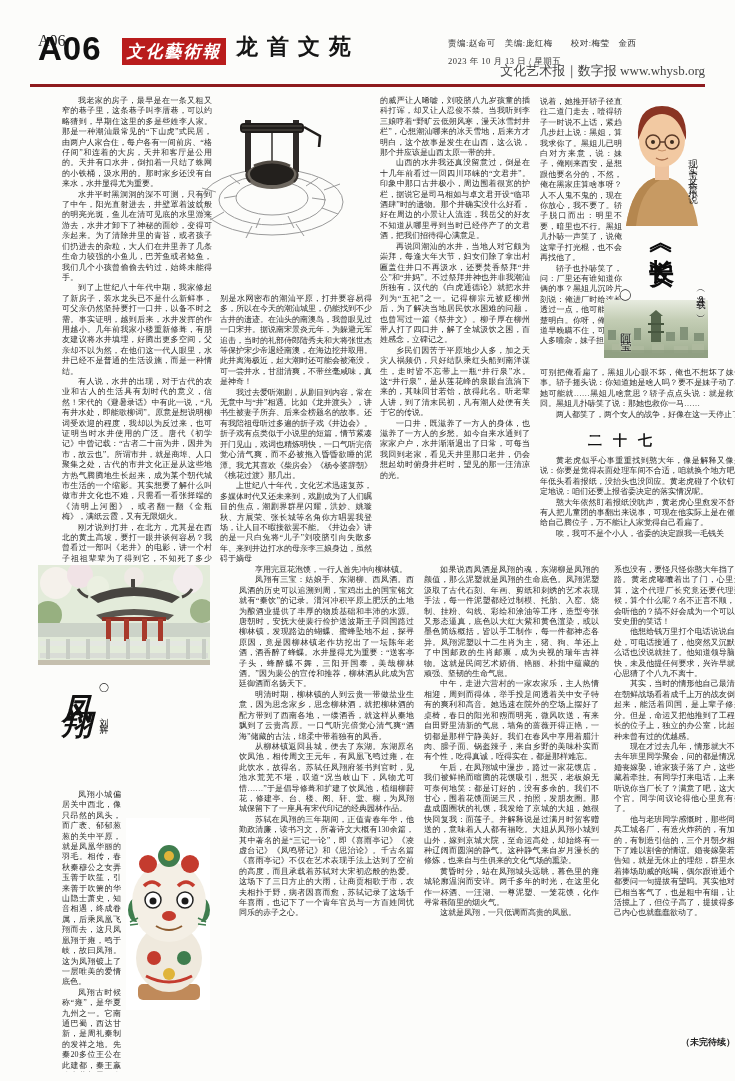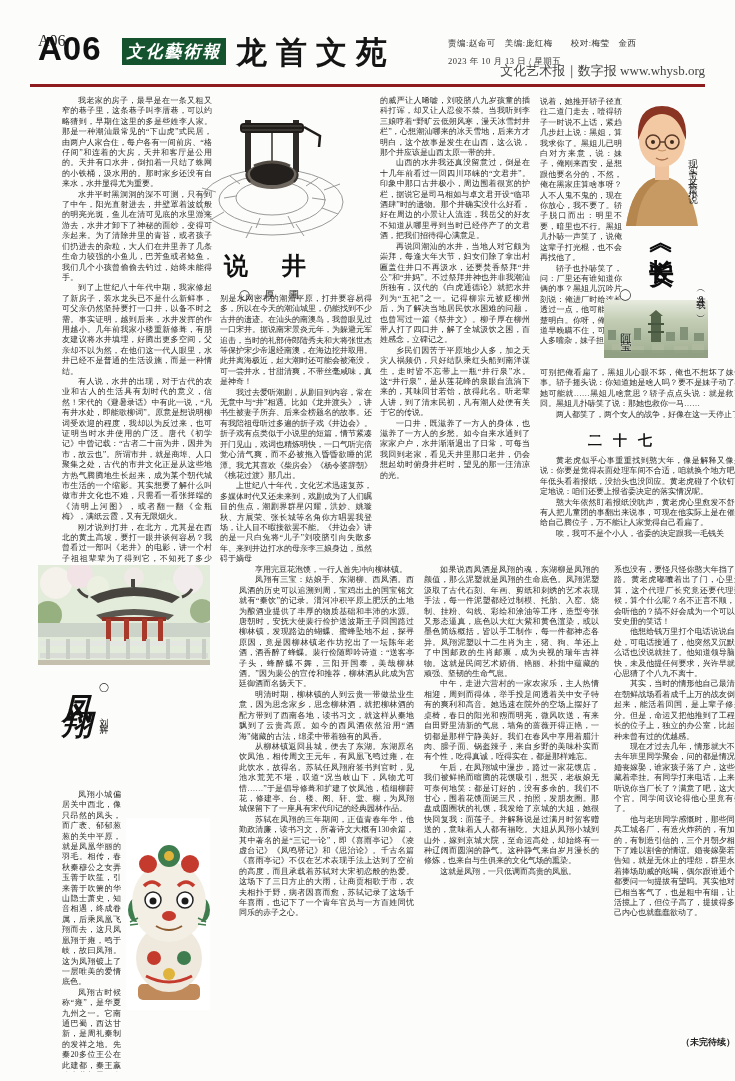--- a/index.html
+++ b/index.html
@@ -1,23 +1,23 @@
 <!DOCTYPE html>
 <html><head>
 <meta charset="utf-8">
 <style>
   html,body{margin:0;padding:0;background:#e9e9e9;}
   .page{position:relative;width:735px;height:1081px;background:#fcfcfa;margin:0 auto;
         font-family:"Liberation Serif","DejaVu Serif",serif;color:#222;overflow:hidden;}
   .abs{position:absolute;}
   
   .pageno{font-family:"Liberation Sans","DejaVu Sans",sans-serif;font-size:33px;font-weight:bold;color:#111;letter-spacing:1px;}
-  .brandbox{background:#14532d;color:#fff;display:flex;align-items:center;justify-content:center;
+  .brandbox{background:#b91c1c;color:#fff;display:flex;align-items:center;justify-content:center;
             font-size:17px;font-weight:bold;letter-spacing:2px;font-style:italic;}
-  .sectitle{font-size:31px;font-weight:600;letter-spacing:9px;color:#151515;}
+  .sectitle{font-size:22px;font-weight:600;letter-spacing:9px;color:#151515;}
   .metaline{font-size:8.5px;color:#333;letter-spacing:.5px;}
   .siteline{font-size:13px;color:#444;margin-top:22px;}
   .redrule{background:#8e1b1e;height:2.5px;}
   
   .txt{font-size:8px;line-height:10.4px;text-align:justify;color:#2b2b2b;overflow:hidden;margin-left:24px;}
   .txt p{margin:0;text-indent:2em;}
   .cont p:first-child{text-indent:0;}
   .vert{writing-mode:vertical-rl;text-orientation:upright;}
   
   .sj-title{font-size:24px;font-weight:bold;letter-spacing:14px;text-align:center;color:#111;}
@@ -77,24 +77,20 @@
         <rect x="44" y="27" width="64" height="10" rx="4" fill="#1f1c1a"></rect>
         <path d="M46,30 h60 M46,34 h60" stroke="#565049" stroke-width="1"></path>
         <path d="M108,31 l16,9 l-1,11" stroke="#1f1c1a" stroke-width="2.5" fill="none"></path>
         <line x1="76" y1="37" x2="76" y2="70" stroke="#33302d" stroke-width="1.5"></line>
         <ellipse cx="76" cy="80" rx="26" ry="13" fill="#6d675f"></ellipse>
         <ellipse cx="76" cy="78" rx="22" ry="11" fill="#23201d"></ellipse>
         <path d="M52,74 q-4,6 2,12 M100,74 q4,6 -2,12" stroke="#3a3531" stroke-width="2" fill="none"></path>
         <path d="M58,70 q18,-8 36,0" stroke="#514b44" stroke-width="3" fill="none"></path>
       </g>
     </svg>
-  </div>
-  <div class="abs" style="left:196px;top:250px;width:152px;">
-    <div class="sj-title">说 井</div>
-    <div class="sj-byline">◯ 厚 圃</div>
   </div>
   <div class="abs txt cont" style="left:356px;top:96px;width:150px;height:466px;">
       <p>的威严让人唏嘘，刘咬脐八九岁孩童的插科打诨，却又让人忍俊不禁。当我听到李三娘哼着“野旷云低朔风寒，漫天冰雪封井栏”，心想潮汕哪来的冰天雪地，后来方才明白，这个故事是发生在山西，这么说，那个井应该是山西太原一带的井。</p>
       <p>山西的水井我还真没留意过，倒是在十几年前看过一回四川邛崃的“文君井”。印象中那口古井极小，周边围着很宽的护栏，据说它是司马相如与卓文君开设“临邛酒肆”时的遗物。那个井确实没什么好看，好在周边的小景让人流连，我岳父的好友不知道从哪里寻到当时已经停产了的文君酒，把我们招待得心满意足。</p>
       <p>再说回潮汕的水井，当地人对它颇为崇拜，每逢大年大节，妇女们除了拿出村匾盖住井口不再汲水，还要焚香祭拜“井公”和“井妈”。不过祭拜井神也并非我潮汕所独有，汉代的《白虎通德论》就把水井列为“五祀”之一。记得柳宗元被贬柳州后，为了解决当地居民饮水困难的问题，也曾写过一篇《祭井文》。柳子厚在柳州带人打了四口井，解了全城汲饮之困，百姓感念，立碑记之。</p>
       <p>乡民们因苦于平原地少人多，加之天灾人祸频仍，只好结队乘红头船到南洋谋生，走时皆不忘带上一瓶“井行泉”水。这“井行泉”，是从莲花峰的泉眼自流淌下来的，其味回甘若饴，故得此名。听老辈人讲，到了清末民初，凡有潮人处便有关于它的传说。</p>
       <p>一口井，既滋养了一方人的身体，也滋养了一方人的乡愁。如今自来水通到了家家户户，水井渐渐退出了日常，可每当我回到老家，看见天井里那口老井，仍会想起幼时俯身井栏时，望见的那一汪清凉的光。</p>
     </div>
   <div class="abs txt cont" style="left:196px;top:294px;width:152px;height:268px;">
       <p>别是水网密布的潮汕平原，打井要容易得多，所以在今天的潮汕城里，仍能找到不少古井的遗迹。在汕头的南澳岛，我曾眼见过一口宋井。据说南宋景炎元年，为躲避元军追击，当时的礼部侍郎陆秀夫和大将张世杰等保护宋少帝退经南澳，在海边挖井取用。此井离海极近，起大潮时还可能会被淹没，可一尝井水，甘甜清爽，不带丝毫咸味，真是神奇！</p>
@@ -266,25 +262,26 @@
     </div>
     <div class="txt">
         <p>凤翔小城偏居关中西北，像只昂然的凤头，而广袤、郁郁葱葱的关中平原，就是凤凰华丽的羽毛。相传，春秋秦穆公之女弄玉善于吹笙，引来善于吹箫的华山隐士萧史，知音相遇，终成眷属，后乘凤凰飞翔而去，这只凤凰翔于雍，鸣于岐，故曰凤翔。这为凤翔镀上了一层唯美的爱情底色。</p>
         <p>凤翔古时候称“雍”，是华夏九州之一。它南通巴蜀，西达甘新，是周礼秦制的发祥之地。先秦20多位王公在此建都，秦王嬴政在此加冕，秦在此地完成了从奴隶社会向封建社会的转变。这让凤翔有了一种与生俱来的厚重。</p>
         <p>假期，几位朋友组成“西府文化考察团”，沿着凤凰的羽毛一路西行，来到西府的核心重镇——凤翔。</p>
       </div>
   </div>
 
   <div class="abs txt" style="left:215px;top:565px;width:175px;height:507px;">
       <p>享用完豆花泡馍，一行人首先冲向柳林镇。</p>
-      <p>凤翔有三宝：姑娘手、东湖柳、西凤酒。西凤酒的历史可以追溯到周，宝鸡出土的国宝铭文就有“秦饮”的记录。渭河冲积平原上肥沃的土地为酿酒业提供了丰厚的物质基础和丰沛的水源。唐朝时，安抚大使裴行俭护送波斯王子回国路过柳林镇，发现路边的蝴蝶、蜜蜂坠地不起，探寻原因，竟是因柳林镇老作坊挖出了一坛陈年老酒，酒香醉了蜂蝶。裴行俭随即吟诗道：“送客亭子头，蜂醉蝶不舞，三阳开国泰，美哉柳林酒。”因为裴公的宣传和推荐，柳林酒从此成为宫廷御酒而名扬天下。</p>
-      <p>明清时期，柳林镇的人到云贵一带做盐业生意，因为思念家乡，思念柳林酒，就把柳林酒的配方带到了西南各地，读书习文，就这样从秦地飘到了云贵高原。如今的西凤酒依然沿用“酒海”储藏的古法，绵柔中带着独有的凤香。</p>
+      <p>凤翔有三宝：姑娘手、东湖柳、西凤酒。西凤酒的历史可以追溯到周，宝鸡出土的国宝铭文就有“秦饮”的记录。渭河冲积平原上肥沃的土地为酿酒业提供了丰厚的物质基础和丰沛的水源。唐朝时，安抚大使裴行俭护送波斯王子回国路过柳林镇，发现路边的蝴蝶、蜜蜂坠地不起，探寻原因，竟是因柳林镇老作坊挖出了一坛陈年老酒，酒香醉了蜂蝶。水井显得尤为重要：“送客亭子头，蜂醉蝶不舞，三阳开国泰，美哉柳林酒。”因为裴公的宣传和推荐，柳林酒从此成为宫廷御酒而名扬天下。</p>
+      <p>明清时期，柳林镇的人到云贵一带做盐业生意，因为思念家乡，思念柳林酒，就把柳林酒的配方带到了西南各地，一缕酒香，就这样从秦地飘到了云贵高原。一口气听完倍觉心清气爽“酒海”储藏的古法，绵柔中带着独有的凤香。</p>
       <p>从柳林镇返回县城，便去了东湖。东湖原名饮凤池，相传周文王元年，有凤凰飞鸣过雍，在此饮水，故得名。苏轼任凤翔府签书判官时，见池水荒芜不堪，叹道“况当岐山下，风物尤可惜……”于是倡导修葺和扩建了饮凤池，植细柳莳花，修建亭、台、楼、阁、轩、堂、榭，为凤翔城保留下了一座具有宋代印记的经典园林作品。</p>
       <p>苏轼在凤翔的三年期间，正值青春年华，他勤政清廉，读书习文，所著诗文大概有130余篇，其中著名的是“三记一论”，即《喜雨亭记》《凌虚台记》《凤鸣驿记》和《思治论》。千古名篇《喜雨亭记》不仅在艺术表现手法上达到了空前的高度，而且承载着苏轼对大宋初恋般的热爱。这场下了三日方止的大雨，让商贾相歌于市，农夫相扑于野，病者因喜而愈，苏轼记录了这场千年喜雨，也记下了一个青年官员与一方百姓同忧同乐的赤子之心。</p>
     </div>
   <div class="abs txt" style="left:400px;top:565px;width:175px;height:507px;">
       <p>如果说西凤酒是凤翔的魂，东湖柳是凤翔的颜值，那么泥塑就是凤翔的生命底色。凤翔泥塑汲取了古代石刻、年画、剪纸和刺绣的艺术表现手法，每一件泥塑都经过制模、托胎、入窑、烧制、挂粉、勾线、彩绘和涂油等工序，造型夸张又形态逼真，底色以大红大紫和黄色渲染，或以墨色简练概括，皆以手工制作，每一件都神态各异。凤翔泥塑以十二生肖为主，猪、狗、羊还上了中国邮政的生肖邮票，成为央视的瑞年吉祥物。这就是民间艺术娇俏、艳丽、朴拙中蕴藏的顽强、坚韧的生命气息。</p>
       <p>中午，走进六营村的一家农家乐，主人热情相迎，周到而得体，举手投足间透着关中女子特有的爽利和高音。她迅速在院外的空场上摆好了桌椅，春日的阳光和煦而明亮，微风吹送，有来自田野里清新的气息，墙角的蔷薇开得正艳，一切都是那样宁静美好。我们在春风中享用着腊汁肉、臊子面、锅盔辣子，来自乡野的美味朴实而有个性，吃得真诚，咥得实在，都是那样难忘。</p>
       <p>午后，在凤翔城中漫步，路过一家花馍店，我们被鲜艳而暄腾的花馍吸引，想买，老板娘无可奈何地笑：都是订好的，没有多余的。我们不甘心，围着花馍面诞三尺，拍照，发朋友圈。那盘成圆圈状的礼馍，我发给了京城的大姐，她很快回复我：面莲子。并解释说是过满月时贺客赠送的，意味着人人都有福吃。大姐从凤翔小城到山外，嫁到京城大院，至命运高处，却始终有一种辽阔而圆润的静气。这种静气来自岁月漫长的修炼，也来自与生俱来的文化气场的熏染。</p>
+      <p>黄昏时分，站在凤翔城头远眺，暮色里的雍城轮廓温润而安详。两千多年的时光，在这里化作一杯酒、一汪湖、一尊泥塑、一笼花馍，化作寻常巷陌里的烟火气。</p>
       <p>这就是凤翔，一只低调而高贵的凤凰。</p>
     </div>
 
 </div>
 
 </body></html>

